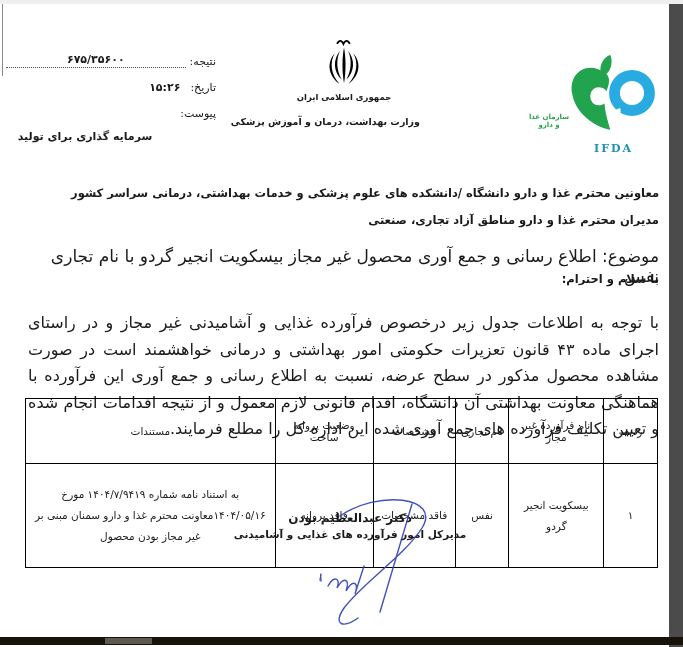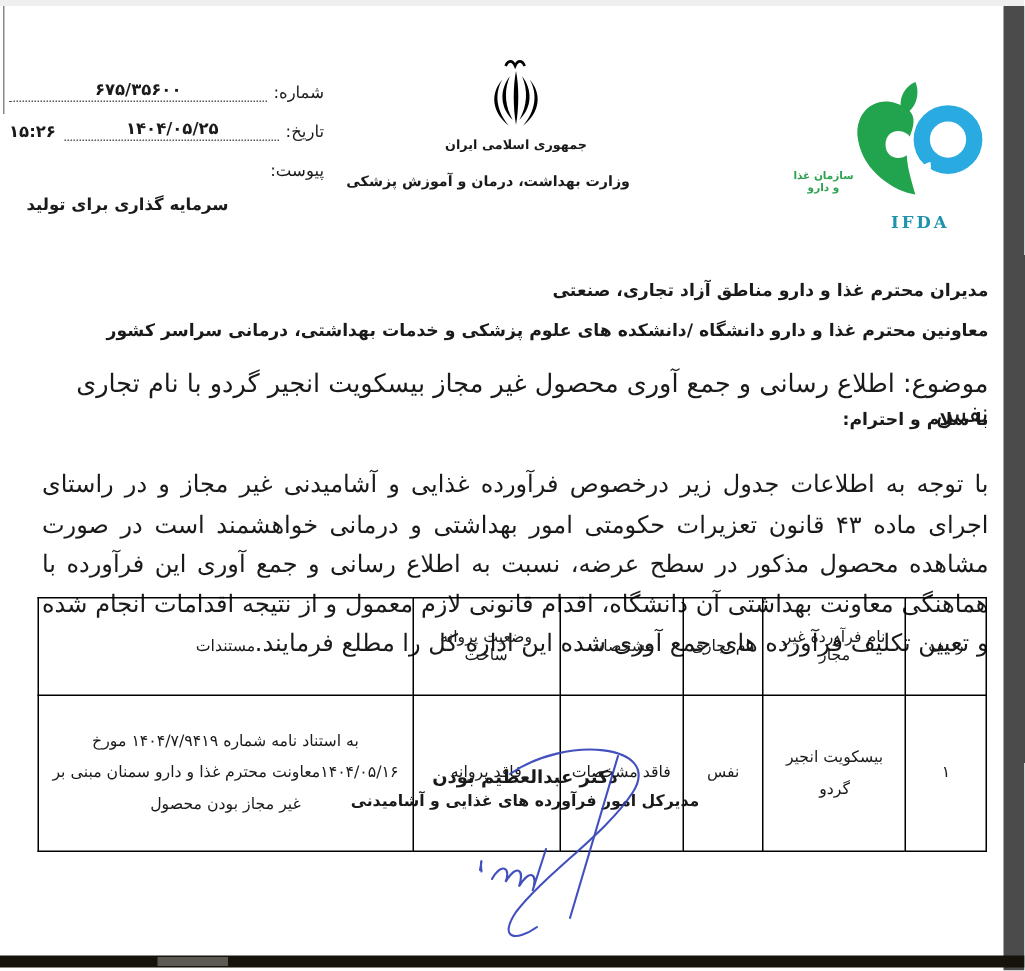--- a/index.html
+++ b/index.html
@@ -63,26 +63,25 @@
   .sigtitle{font-weight:bold;font-size:10.5px;margin-top:3px;}
   .sigscribble{position:absolute;left:282px;top:494px;z-index:5;}
 </style>
 </head>
 <body>
 
 <div class="page">
 
   <div class="fields">
     <div class="frow">
-      <span class="flabel">شماره:</span>
+      <span class="flabel">نتیجه:</span>
       <span class="dotline">۶۷۵/۳۵۶۰۰</span>
     </div>
     <div class="frow">
       <span class="flabel">تاریخ:</span>
-      <span class="dotline">۱۴۰۴/۰۵/۲۵</span>
       <span class="ftime">۱۵:۲۶</span>
     </div>
     <div class="frow">
       <span class="flabel">پیوست:</span>
     </div>
   </div>
   <div class="slogan">سرمایه گذاری برای تولید</div>
 
   <div class="emblem">
     <svg width="52" height="54" viewBox="0 0 90 90">
@@ -103,22 +102,22 @@
       <path d="M58 4 C48 8 43 20 48 30 C58 27 62 14 58 4 Z" fill="#22a34d"></path>
       <path d="M52 26 C30 10 8 26 12 50 C16 76 42 92 58 94 C52 74 48 60 54 46 C58 36 57 30 52 26 Z" fill="#22a34d"></path>
       <path d="M52 46 C44 40 34 44 34 54 C34 64 44 68 52 62 C56 58 56 50 52 46 Z" fill="#ffffff"></path>
       <path d="M58 94 C66 88 72 78 70 68 C60 70 54 82 58 94 Z" fill="#ffffff"></path>
     </svg>
     <div class="fa-cal">سازمان غذا و دارو</div>
     <div class="acr">IFDA</div>
   </div>
 
   <div class="recipients rtl">
+    <div>معاونین محترم غذا و دارو دانشگاه /دانشکده های علوم پزشکی و خدمات بهداشتی، درمانی سراسر کشور</div>
     <div>مدیران محترم غذا و دارو مناطق آزاد تجاری، صنعتی</div>
-    <div>معاونین محترم غذا و دارو دانشگاه /دانشکده های علوم پزشکی و خدمات بهداشتی، درمانی سراسر کشور</div>
   </div>
 
   <div class="subject rtl">موضوع: اطلاع رسانی و جمع آوری محصول غیر مجاز بیسکویت انجیر گردو با نام تجاری نفس</div>
   <div class="salutation rtl">با سلام و احترام:</div>
 
   <p class="bodytext rtl">با توجه به اطلاعات جدول زیر درخصوص فرآورده غذایی و آشامیدنی غیر مجاز و در راستای اجرای ماده ۴۳ قانون تعزیرات حکومتی امور بهداشتی و درمانی خواهشمند است در صورت مشاهده محصول مذکور در سطح عرضه، نسبت به اطلاع رسانی و جمع آوری این فرآورده با هماهنگی معاونت بهداشتی آن دانشگاه، اقدام قانونی لازم معمول و از نتیجه اقدامات انجام شده و تعیین تکلیف فرآورده های جمع آوری شده این اداره کل را مطلع فرمایند.</p>
 
   <table class="lettertable">
     <colgroup>
       <col style="width:8.5%">

